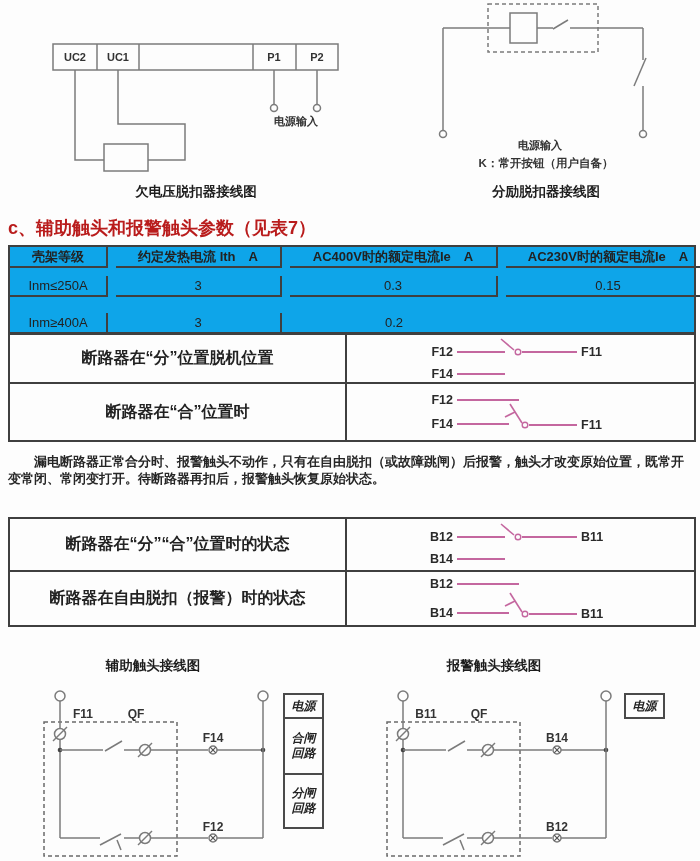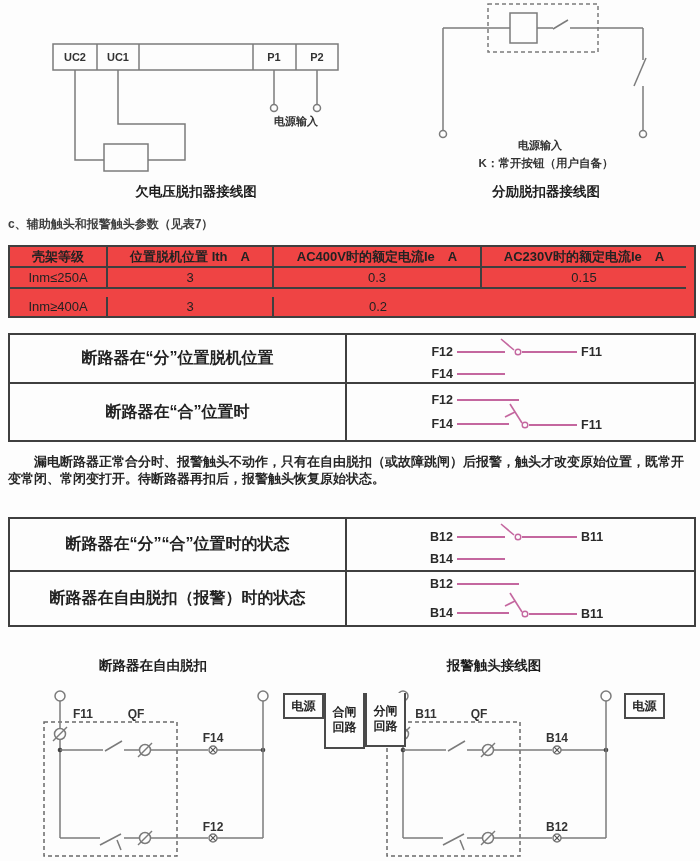--- a/index.html
+++ b/index.html
@@ -2,44 +2,44 @@
 <html><head>
 <meta charset="utf-8">
 <style>
   html,body{margin:0;padding:0;}
   body{background:#ffffff;font-family:"Liberation Sans",sans-serif;}
   .page{position:relative;width:700px;height:861px;background:#fdfdfd;overflow:hidden;color:#2a2a2a;}
   .abs{position:absolute;}
   svg text{font-family:"Liberation Sans",sans-serif;}
 
   
-  .heading{left:8px;top:216px;font-size:12px;font-weight:bold;color:#404040;}
-
-  
-  .ptable{left:8px;top:245px;width:684px;display:grid;grid-template-columns:98px 166px 208px 204px;border:2px solid #3f3f3f;background:#ef4444;}
+  .heading{left:8px;top:216px;font-size:18px;font-weight:bold;color:#b91c1c;}
+
+  
+  .ptable{left:8px;top:245px;width:684px;display:grid;grid-template-columns:98px 166px 208px 204px;border:2px solid #3f3f3f;background:#0ea5e9;gap:8px;}
   .pcell{border-right:2px solid #3f3f3f;border-bottom:2px solid #3f3f3f;height:19px;display:flex;align-items:center;justify-content:center;font-size:13px;color:#222;}
   .pcell.last-col{border-right:none;}
   .pcell.last-row{border-bottom:none;margin-top:8px;}
   .pcell.hdr{font-weight:bold;}
 
   
   .stable{left:8px;width:684px;border:2px solid #3f3f3f;background:#fdfdfd;}
   .srow{display:flex;}
   .srow.divided{border-top:2px solid #3f3f3f;}
   .slabel{width:335px;border-right:2px solid #3f3f3f;display:flex;align-items:center;justify-content:center;font-weight:bold;font-size:16px;color:#222;}
   .sdiag{flex:1;position:relative;}
 
   
   .note{left:8px;top:453px;width:684px;font-size:13px;font-weight:600;line-height:17px;text-indent:2em;color:#262626;}
 
   
   .dtitle{font-size:13.5px;font-weight:bold;color:#1d1d1d;text-align:center;width:180px;}
 
   
-  .legend{display:flex;}
+  .legend{display:flex;flex-direction:column;font-style:italic;}
   .lbox{box-sizing:border-box;width:41px;border:2px solid #4a4a4a;display:flex;align-items:center;justify-content:center;text-align:center;font-size:12px;font-weight:bold;color:#222;background:#fdfdfd;}
   .lbox .txt{width:26px;word-break:break-all;line-height:15px;}
   .lbox + .lbox{border-top:none;}
 </style>
 </head>
 <body>
 
 <div class="page">
 
   <svg class="abs" style="left:0;top:0" width="700" height="210" viewBox="0 0 700 210">
@@ -87,21 +87,21 @@
       <text x="540" y="149" font-size="11">电源输入</text>
       <text x="546" y="167" font-size="11.5">K：常开按钮（用户自备）</text>
     </g>
     <text x="546" y="196" font-size="13.5" font-weight="bold" fill="#1d1d1d" text-anchor="middle">分励脱扣器接线图</text>
   </svg>
 
   <div class="abs heading">c、辅助触头和报警触头参数（见表7）</div>
 
   <div class="abs ptable">
     <div class="pcell hdr">壳架等级</div>
-    <div class="pcell hdr">位置脱机位置 Ith　A</div>
+    <div class="pcell hdr">约定发热电流 Ith　A</div>
     <div class="pcell hdr">AC400V时的额定电流Ie　A</div>
     <div class="pcell hdr last-col">AC230V时的额定电流Ie　A</div>
 
     <div class="pcell">Inm≤250A</div>
     <div class="pcell">3</div>
     <div class="pcell">0.3</div>
     <div class="pcell last-col">0.15</div>
 
     <div class="pcell last-row">Inm≥400A</div>
     <div class="pcell last-row">3</div>
@@ -187,21 +187,21 @@
           <g fill="#2a2a2a" font-size="12.5" font-weight="600">
             <text x="106" y="16" text-anchor="end">B12</text>
             <text x="106" y="45" text-anchor="end">B14</text>
             <text x="234" y="46">B11</text>
           </g>
         </svg>
       </div>
     </div>
   </div>
 
-  <div class="abs dtitle" style="left:63px;top:657px">断路器在自由脱扣</div>
+  <div class="abs dtitle" style="left:63px;top:657px">辅助触头接线图</div>
   <div class="abs dtitle" style="left:404px;top:657px">报警触头接线图</div>
 
   <svg class="abs" style="left:0;top:650px" width="700" height="211" viewBox="0 0 700 211">
 
     <g stroke="#7b7b7b" stroke-width="1.5" fill="none">
       <circle cx="60" cy="46" r="5" fill="#fdfdfd"></circle>
       <circle cx="263" cy="46" r="5" fill="#fdfdfd"></circle>
       <rect x="44" y="72" width="133" height="134" stroke-dasharray="4 3" stroke="#6a6a6a"></rect>
       <line x1="60" y1="51" x2="60" y2="78"></line>
       <g>

